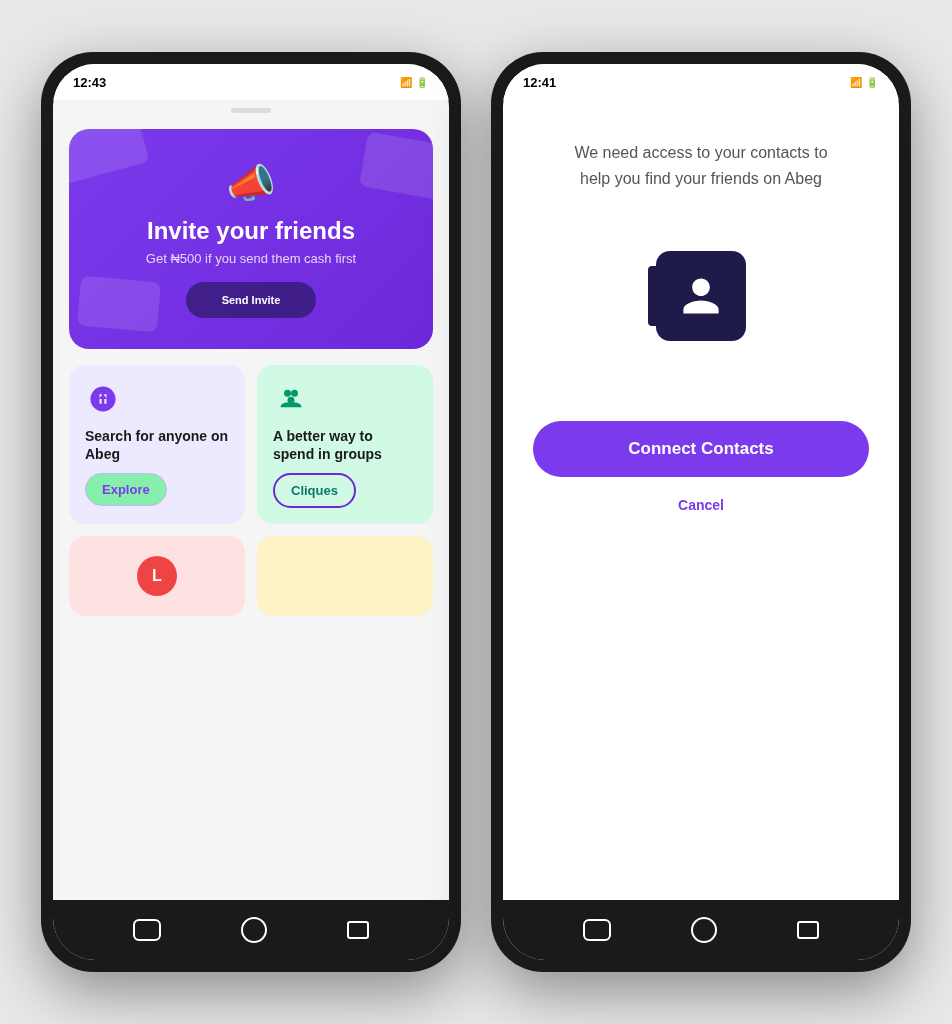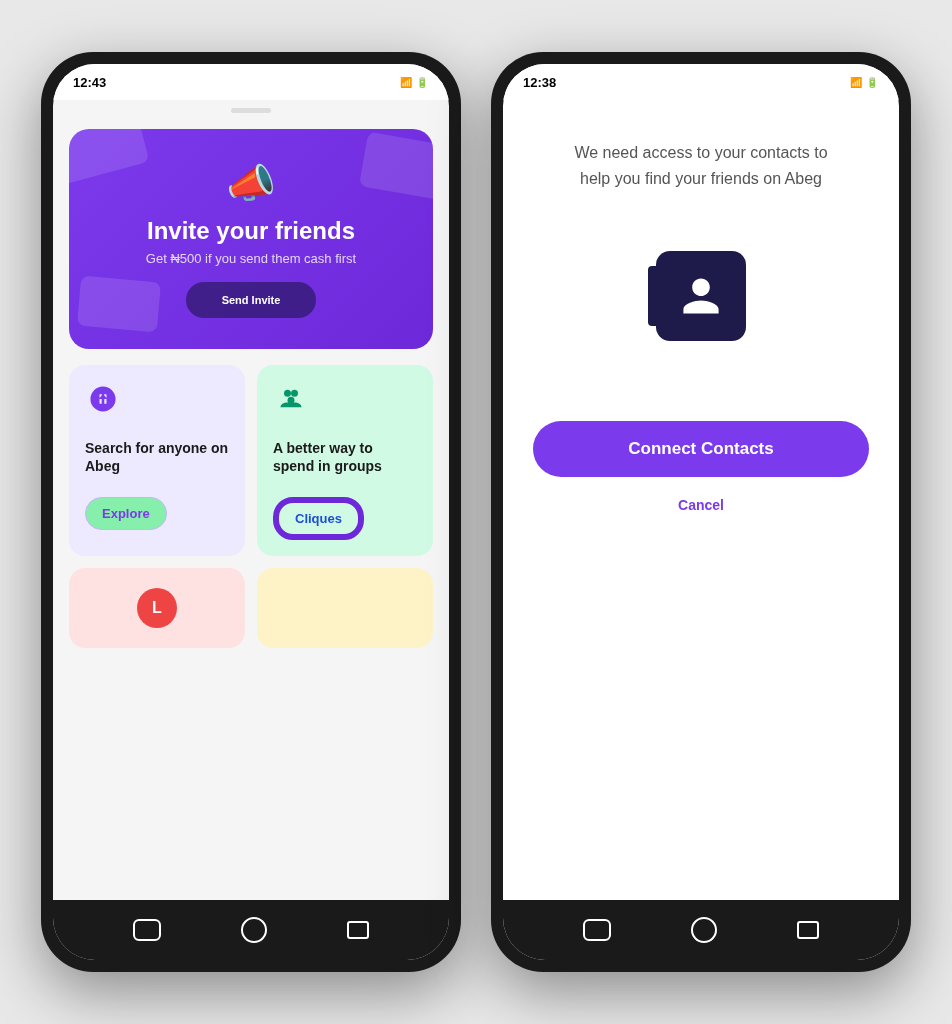--- a/index.html
+++ b/index.html
@@ -175,21 +175,21 @@
       display: grid;
       grid-template-columns: 1fr 1fr;
       gap: 12px;
       margin-bottom: 12px;
     }
     .mini-card {
       border-radius: 16px;
       padding: 16px;
       display: flex;
       flex-direction: column;
-      gap: 22px;
+      gap: 10px;
     }
     .mini-card.purple-card {
       background: #ede9fe;
     }
     .mini-card.teal-card {
       background: #d1fae5;
     }
     .card-icon {
       font-size: 24px;
       width: 36px;
@@ -213,22 +213,22 @@
       cursor: pointer;
       width: fit-content;
     }
     .explore-btn {
       background: #86efac;
       color: #7c3aed;
       border: 1px solid #c4b5fd;
     }
     .cliques-btn {
       background: #d1fae5;
-      color: #1d4ed8;
-      border: 6px solid #6d28d9;
+      color: #0f766e;
+      border: 2px solid #6d28d9;
     }
 
     .mini-card-bottom {
       border-radius: 16px;
       padding: 16px;
       display: flex;
       align-items: center;
       justify-content: center;
       min-height: 80px;
     }
@@ -435,21 +435,21 @@
       <div class="nav-circle"></div>
       <div class="nav-back"></div>
     </div>
   </div>
 </div>
 
 <div class="phone phone2">
   <div class="phone-inner">
 
     <div class="status-bar">
-      <span class="status-time">12:38</span>
+      <span class="status-time">12:41</span>
       <div class="status-icons">
         <span>📶</span>
         <span>🔋</span>
       </div>
     </div>
 
     <div class="find-friends-content">
       <p class="find-description">We need access to your contacts to help you find your friends on Abeg</p>
 
       <div class="contacts-icon-wrap">

